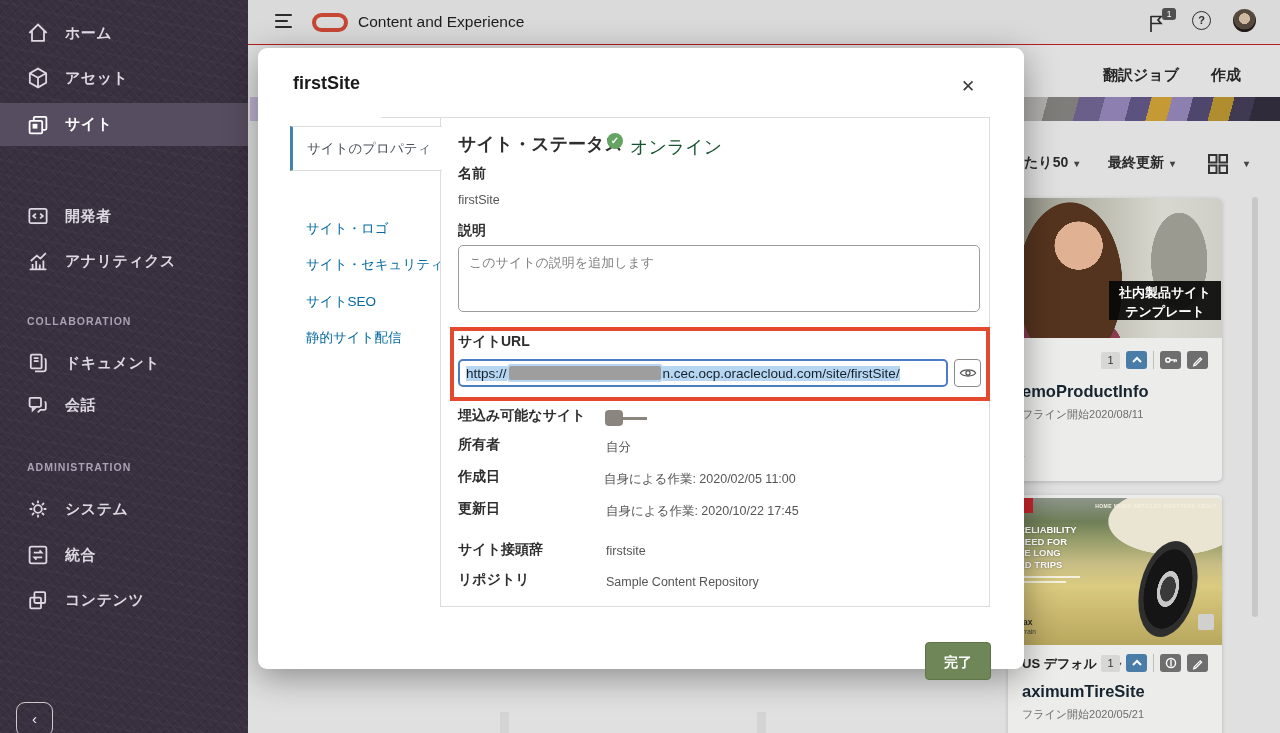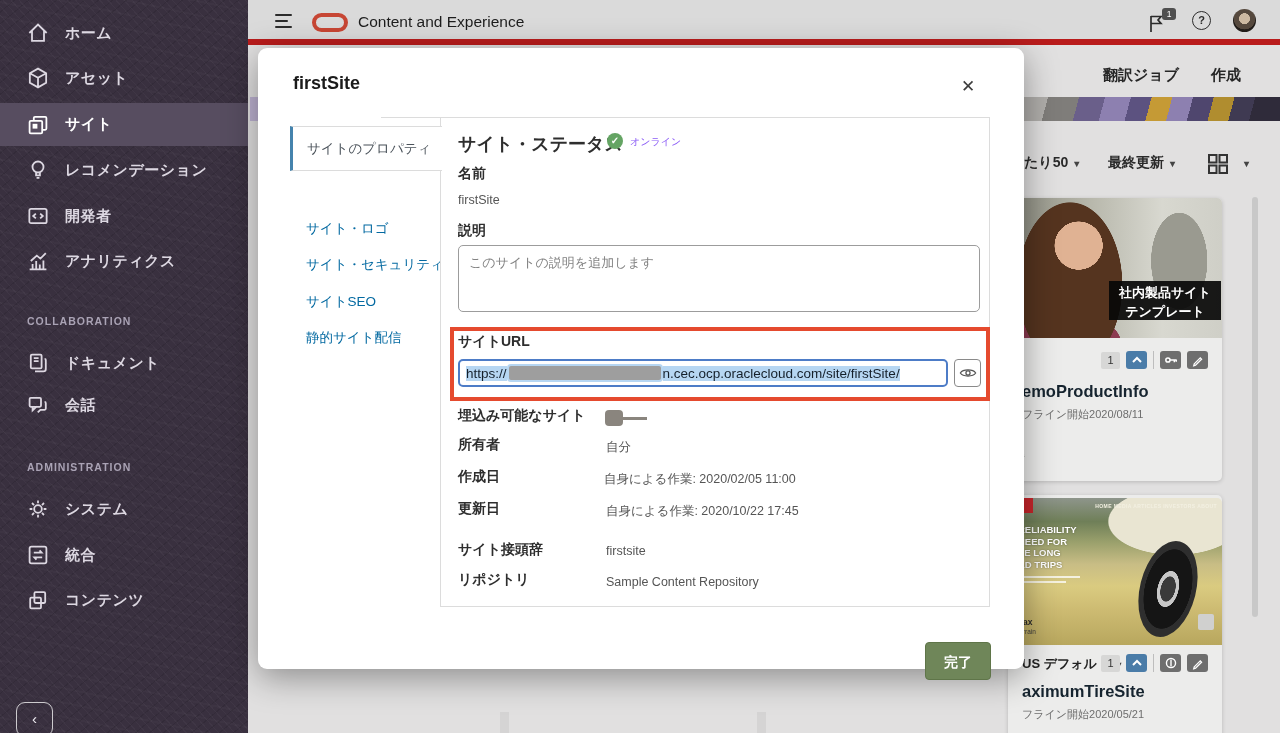--- a/index.html
+++ b/index.html
@@ -2,21 +2,21 @@
 <html><head>
 <meta charset="utf-8">
 <style>
   * { margin:0; padding:0; box-sizing:border-box; }
   html,body { width:1280px; height:733px; overflow:hidden; background:#e1e0e0;
     font-family:"Liberation Sans", sans-serif; }
   .abs { position:absolute; }
 
   
   #topbar { left:248px; top:0; width:1032px; height:45px; background:#dadada;
-    border-bottom:6px solid #b91c1c; z-index:5;text-decoration:underline; }
+    border-bottom:1px solid #b91c1c; z-index:5;text-decoration:underline; }
   #hamburger { left:27px; top:14px; width:18px; height:16px; cursor:pointer; }
   #hamburger span { display:block; height:2.4px; background:#2b2b2b; border-radius:1px; margin-bottom:3.4px; }
   #hamburger .l1{width:17px} #hamburger .l2{width:13px} #hamburger .l3{width:17px}
   #oracle-logo { left:64px; top:13px; width:36px; height:19px; border:4px solid #c74634; border-radius:12px; }
   #app-title { left:110px; top:13px; font-size:15.5px; color:#1d1d1d; }
   #flag-wrap { left:898px; top:10px; width:30px; height:26px; }
   #badge { position:absolute; right:0; top:-2px; min-width:14px; height:12px; background:#4f4f4f;
     color:#fff; font-size:8.5px; border-radius:3px; text-align:center; line-height:12px; padding:0 2px; }
   #help-btn { left:944px; top:11px; width:19px; height:19px; border:1.7px solid #2b2b2b; border-radius:50%;
     color:#2b2b2b; font-size:11px; font-weight:bold; text-align:center; line-height:16px; }
@@ -271,27 +271,20 @@
     <span class="nlabel">アセット</span>
   </div>
   <div class="nav-item active" style="top:103px">
     <span class="nicon"><svg viewBox="0 0 20 20" fill="none" stroke="#ffffff" stroke-width="1.5">
           <rect x="3" y="6.5" width="10.5" height="10.5" rx="1"></rect>
           <path d="M6.5 6.5 V4.2 a1 1 0 0 1 1-1 H16 a1 1 0 0 1 1 1 V13 a1 1 0 0 1 -1 1 H13.5"></path>
           <rect x="5.5" y="9" width="4" height="4" fill="#ffffff" stroke="none"></rect>
         </svg></span>
     <span class="nlabel">サイト</span>
   </div>
-  <div class="nav-item" style="top:155px">
-    <span class="nicon"><svg viewBox="0 0 20 20" fill="none" stroke="#ddd8e2" stroke-width="1.5">
-          <circle cx="10" cy="7.5" r="4.6"></circle>
-          <path d="M8.4 12 V14.5 H11.6 V12 M8.8 16.5 H11.2"></path>
-        </svg></span>
-    <span class="nlabel">レコメンデーション</span>
-  </div>
   <div class="nav-item" style="top:201px">
     <span class="nicon"><svg viewBox="0 0 20 20" fill="none" stroke="#ddd8e2" stroke-width="1.5">
           <rect x="2.8" y="4" width="14.4" height="12" rx="1.5"></rect>
           <path d="M8.2 8 L6 10 L8.2 12 M11.8 8 L14 10 L11.8 12"></path>
         </svg></span>
     <span class="nlabel">開発者</span>
   </div>
   <div class="nav-item" style="top:246px">
     <span class="nicon"><svg viewBox="0 0 20 20" fill="none" stroke="#ddd8e2" stroke-width="1.5">
           <path d="M3 17 H17 M5.5 17 V12.5 M8.5 17 V10 M11.5 17 V13 M14.5 17 V9.5 M4 10 L9 5.5 L12 8 L16.5 3.5"></path>
@@ -351,21 +344,21 @@
   <div id="tab-active" class="abs">
     <span>サイトのプロパティ</span>
   </div>
   <div class="tab-link" style="top:172px">サイト・ロゴ</div>
   <div class="tab-link" style="top:208px">サイト・セキュリティ</div>
   <div class="tab-link" style="top:245px">サイトSEO</div>
   <div class="tab-link" style="top:281px">静的サイト配信</div>
 
   <div class="fld-label" style="left:200px;top:84px;font-size:18px">サイト・ステータス</div>
   <div id="status-check" class="abs">✓</div>
-  <div class="fld-value" style="left:372px;top:87px;font-size:10px;color:#8b5cf6">オンライン</div>
+  <div class="fld-value" style="left:372px;top:87px;font-size:18px;color:#14532d">オンライン</div>
 
   <div class="fld-label" style="left:200px;top:117px">名前</div>
   <div class="fld-value" style="left:200px;top:145px">firstSite</div>
 
   <div class="fld-label" style="left:200px;top:174px">説明</div>
   <textarea id="desc-textarea" class="abs" placeholder="このサイトの説明を追加します" style=""></textarea>
 
   <div class="fld-label" style="left:200px;top:285px">サイトURL</div>
   <div id="url-input" class="abs">
     <span class="sel-txt">https://</span>

